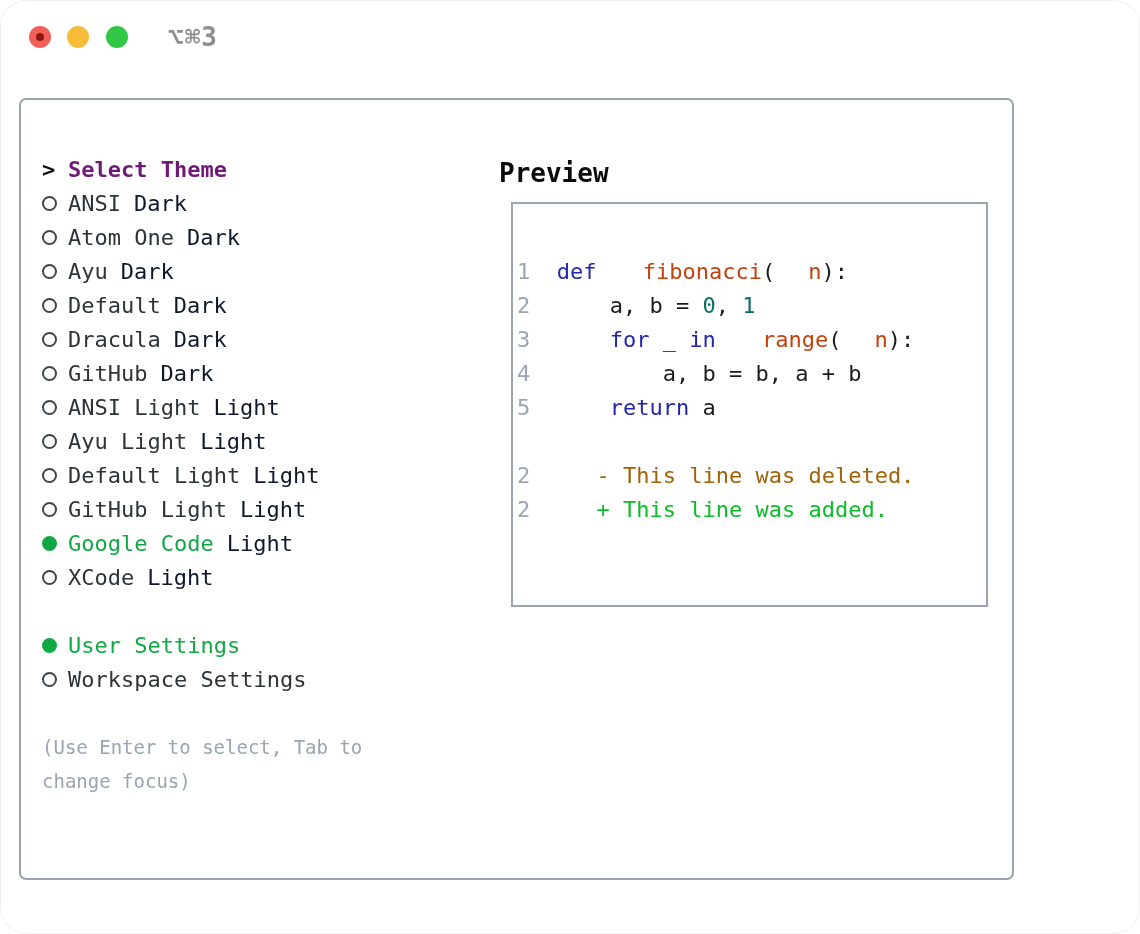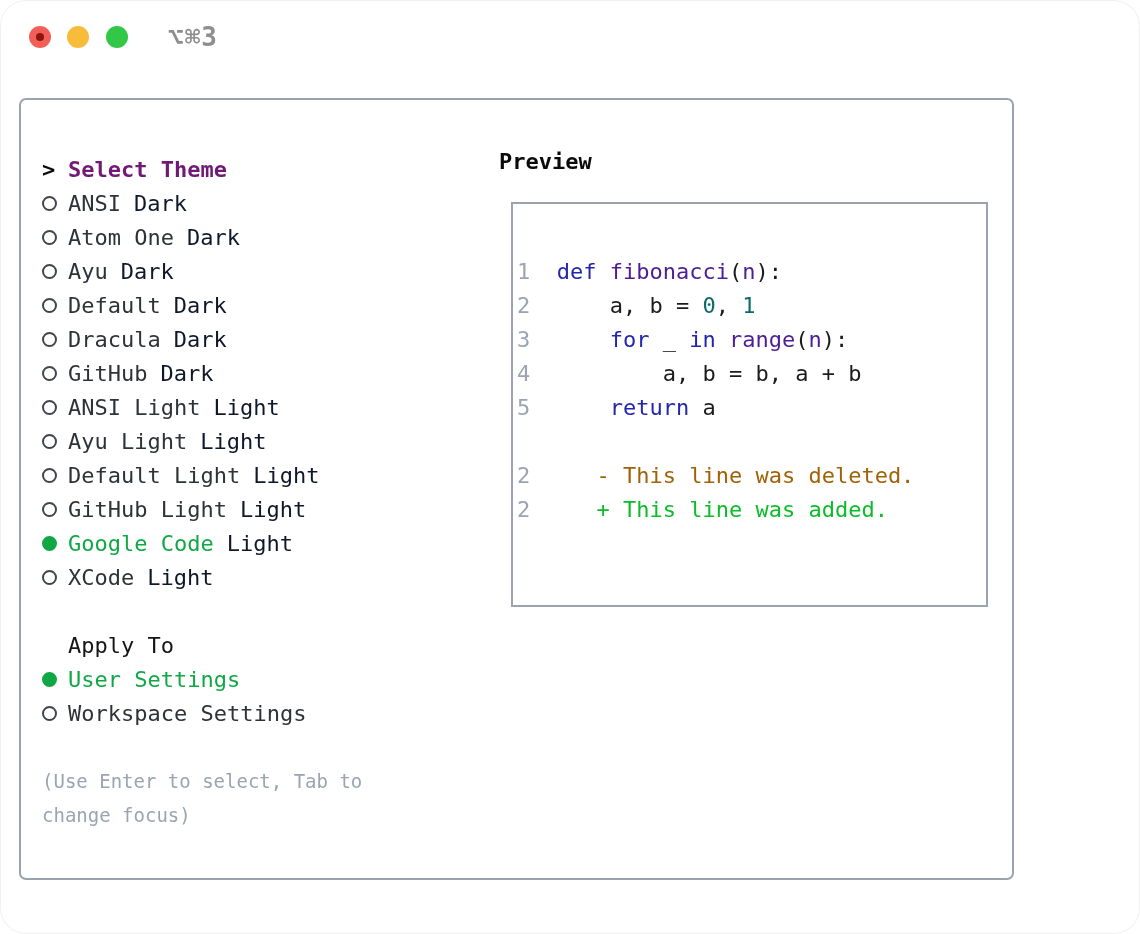--- a/index.html
+++ b/index.html
@@ -45,33 +45,33 @@
   }
   .row.selected .bullet { background: #10a845; border-color: #10a845; }
   .row.selected .label { color: #10a845; }
   .variant { color: #0f172a; margin-left: 13px; }
   .spacer { height: 34px; }
   .apply-hdr { padding-left: 26px; color: #141414; }
   .hint { width: 400px; font-size: 19px; line-height: 34px; color: #9aa4b2; }
 
   
   .preview-title {
-    position: absolute; left: 478px; top: 44px; height: 34px;
+    position: absolute; left: 478px; top: 56px; height: 34px;
     display: flex; align-items: center;
-    font-size: 22px; font-weight: bold; color: #0b0b0b;
+    font-size: 26px; font-weight: bold; color: #0b0b0b;
   }
   .preview-box {
     position: absolute; left: 490px; top: 102px; width: 477px; height: 405px;
     border: 2px solid #9aa3ae; background: #ffffff; padding-top: 51px; padding-left: 4px;
     overflow: hidden;
   }
   .code-line { white-space: pre; font-size: 22px; line-height: 34px; color: #1b1b1b; }
   .ln  { color: #9aa4b2; }
   .kw  { color: #2226ae; }
-  .fn  { color: #4c1d95; }
+  .fn  { color: #c2410c; margin-left: 33px; }
   .lit { color: #0b6b6b; }
   .pl  { color: #1b1b1b; }
   .ctx { color: #8e9299; }
   .del { color: #a16207; }
   .add { color: #0bbd28; }
 </style>
 </head>
 <body>
 
 <div class="window">
@@ -174,23 +174,20 @@
       <div class="row">
         <span class="gutter">
             <span class="bullet"></span>
           </span>
         <span class="label">XCode</span>
         <span class="variant">Light</span>
       </div>
 
       <div class="spacer"></div>
 
-      <div class="row apply-hdr">
-        <span>Apply To</span>
-      </div>
       <div class="row selected">
         <span class="gutter">
             <span class="bullet"></span>
           </span>
         <span class="label">User Settings</span>
       </div>
       <div class="row">
         <span class="gutter">
             <span class="bullet"></span>
           </span>

